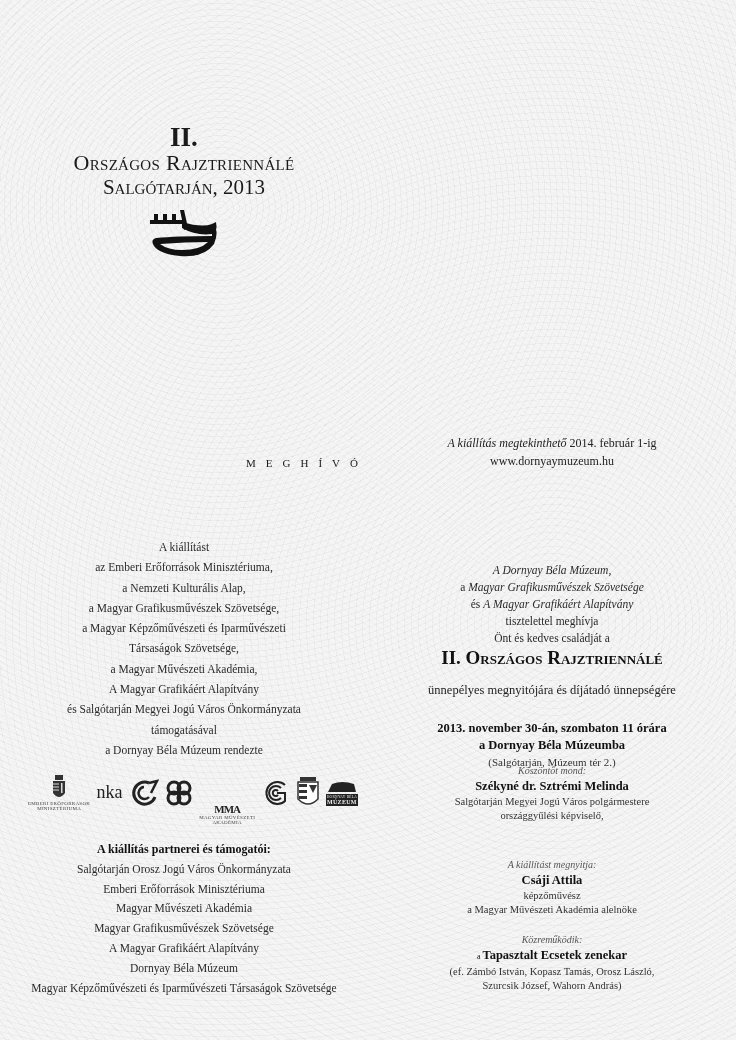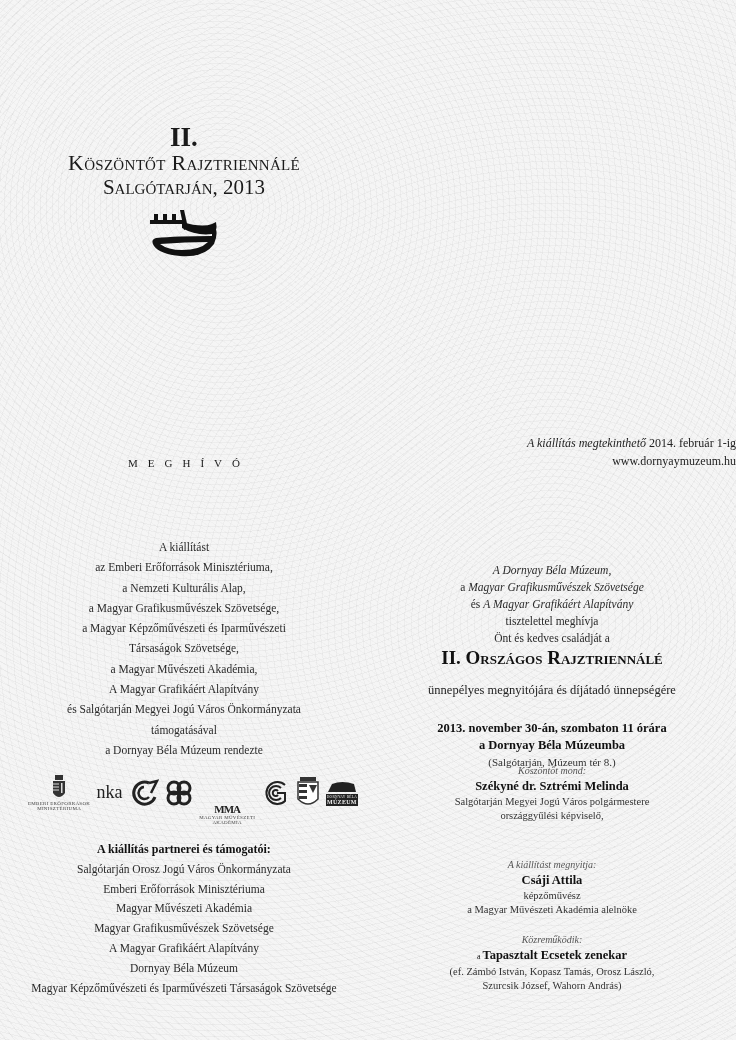--- a/index.html
+++ b/index.html
@@ -16,32 +16,32 @@
       repeating-radial-gradient(circle at 75% 60%, rgba(0,0,0,0.03) 0 1px, transparent 1px 7px),
       repeating-linear-gradient(35deg, rgba(0,0,0,0.02) 0 1px, transparent 1px 5px),
       #f5f5f5;
   }
 
   .title-roman { position: absolute; top: 122px; left: 0; width: 368px; text-align: center; font-size: 27px; font-weight: bold; }
   .title-main { position: absolute; top: 150px; left: 0; width: 368px; text-align: center; font-size: 22px; font-variant: small-caps; letter-spacing: 0.3px; }
   .title-sub { position: absolute; top: 175px; left: 0; width: 368px; text-align: center; font-size: 21px; font-variant: small-caps; }
   .logo { position: absolute; top: 206px; left: 146px; width: 76px; height: 54px; }
 
-  .meghivo { position: absolute; top: 457px; left: 0; width: 368px; text-align: center; font-size: 11px; letter-spacing: 10px; text-indent: 10px; }
+  .meghivo { position: absolute; top: 457px; left: 0; width: 368px; text-align: right; font-size: 11px; letter-spacing: 10px; text-indent: 10px; }
 
   .org-block { position: absolute; top: 537px; left: 0; width: 368px; text-align: center; font-size: 11.5px; line-height: 20.3px; color: #2a2a2a; }
   .org-block div { white-space: nowrap; }
 
   .logos { position: absolute; top: 770px; left: 28px; width: 330px; height: 45px; display: flex; align-items: center; justify-content: space-between; }
   .lg { display: flex; flex-direction: column; align-items: center; font-size: 5px; color: #444; text-transform: uppercase; letter-spacing: 0.3px; }
 
   .partners { position: absolute; top: 840px; left: 0; width: 368px; text-align: center; font-size: 11.5px; line-height: 19.8px; color: #2a2a2a; }
   .partners .hd { font-weight: bold; font-size: 12px; color: #111; }
 
-  .avail { position: absolute; top: 434px; left: 368px; width: 368px; text-align: right; font-size: 12px; line-height: 18px; color: #222; }
+  .avail { position: absolute; top: 434px; left: 368px; width: 368px; text-align: center; font-size: 12px; line-height: 18px; color: #222; }
   .avail i { font-style: italic; }
 
   .invite { position: absolute; top: 562px; left: 368px; width: 368px; text-align: center; font-size: 11.5px; line-height: 17px; color: #2a2a2a; }
   .invite .it { font-style: italic; }
 
   .ev-title { position: absolute; top: 647px; left: 368px; width: 368px; text-align: center; font-size: 19px; font-weight: bold; font-variant: small-caps; color: #111; }
   .ev-sub { position: absolute; top: 683px; left: 368px; width: 368px; text-align: center; font-size: 12.5px; color: #222; }
 
   .when { position: absolute; top: 720px; left: 368px; width: 368px; text-align: center; font-size: 12.5px; line-height: 17px; }
   .when .b { font-weight: bold; color: #111; }
@@ -51,21 +51,21 @@
   .sect .lab { font-style: italic; font-size: 10px; color: #555; }
   .sect .nm { font-weight: bold; font-size: 12.5px; color: #111; line-height: 17px; }
   .sect .sm { font-size: 8px; }
 </style>
 </head>
 <body>
 
 <div class="bg"></div>
 
 <div class="title-roman">II.</div>
-<div class="title-main">Köszöntőt Rajztriennálé</div>
+<div class="title-main">Országos Rajztriennálé</div>
 <div class="title-sub">Salgótarján, 2013</div>
 
 <svg class="logo" viewBox="0 0 76 54">
   <path d="M4 14 L40 14 L40 18 L4 18 Z" fill="#111"></path>
   <rect x="8" y="8" width="4" height="7" fill="#111"></rect>
   <rect x="17" y="8" width="4" height="7" fill="#111"></rect>
   <rect x="26" y="8" width="4" height="7" fill="#111"></rect>
   <path d="M34 4 L38 4 L42 22 L38 24 Z" fill="#111"></path>
   <path d="M36 16 Q56 22 66 18 L70 16 Q72 26 66 28 Q50 30 36 22 Z" fill="#111"></path>
   <path d="M66 18 Q74 24 68 38 Q58 52 34 50 Q14 48 8 40 Q4 34 10 32 Q30 30 66 30 Z M14 38 Q22 44 36 44 Q54 44 62 36 Q40 36 14 38 Z" fill="#111" fill-rule="evenodd"></path>
@@ -162,21 +162,21 @@
   <div>tisztelettel meghívja</div>
   <div>Önt és kedves családját a</div>
 </div>
 
 <div class="ev-title">II. Országos Rajztriennálé</div>
 <div class="ev-sub">ünnepélyes megnyitójára és díjátadó ünnepségére</div>
 
 <div class="when">
   <div class="b">2013. november 30-án, szombaton 11 órára</div>
   <div class="b">a Dornyay Béla Múzeumba</div>
-  <div class="s">(Salgótarján, Múzeum tér 8.)</div>
+  <div class="s">(Salgótarján, Múzeum tér 2.)</div>
 </div>
 
 <div class="sect" style="top:764px;">
   <div class="lab">Köszöntőt mond:</div>
   <div class="nm">Székyné dr. Sztrémi Melinda</div>
   <div>Salgótarján Megyei Jogú Város polgármestere</div>
   <div>országgyűlési képviselő,</div>
 </div>
 
 <div class="sect" style="top:858px;">

